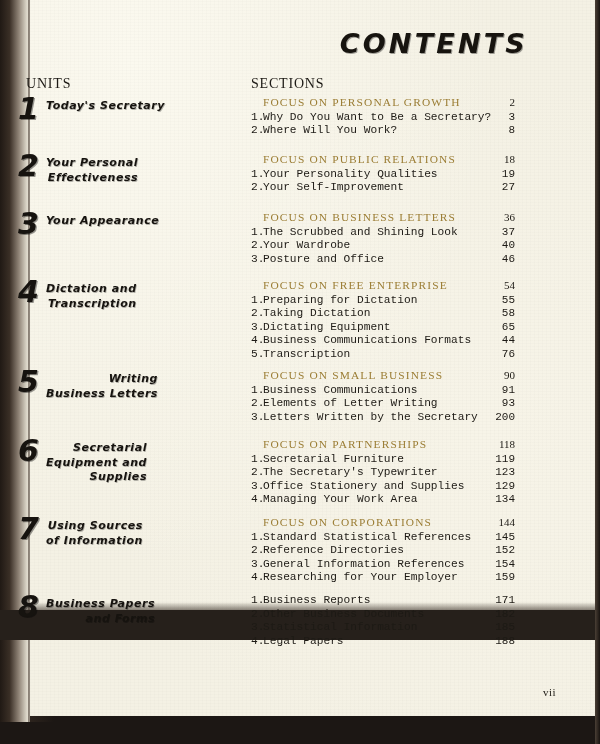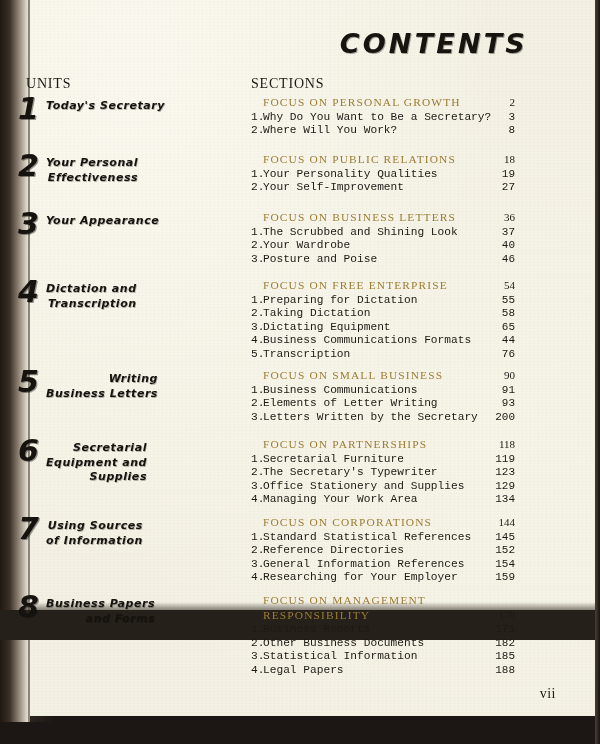--- a/index.html
+++ b/index.html
@@ -138,21 +138,21 @@
   }
   .item .num { display:inline-block; width:12px; }
   .item .pg {
     position:absolute; right:36px; top:0;
     font-size:11px;
   }
 
   .folio {
     position:absolute; right:44px; top:686px;
     font-family:"Liberation Serif", serif;
-    font-size:14px; color:#22201a; letter-spacing:.5px;
+    font-size:11px; color:#22201a; letter-spacing:.5px;
   }
 </style>
 </head>
 <body>
 
 <div id="photo">
   <div class="pink-edge"></div>
   <div class="gutter"></div>
   <div class="gutter-shadow"></div>
 
@@ -217,21 +217,21 @@
           <div class="items">
             <div class="item"><span class="num">1.</span><span>Your Personality Qualities</span><span class="pg">19</span></div>
             <div class="item"><span class="num">2.</span><span>Your Self-Improvement</span><span class="pg">27</span></div>
           </div>
         </div>
         <div class="section" style="top: 210px;">
           <div class="focus">FOCUS ON BUSINESS LETTERS<span class="pg">36</span></div>
           <div class="items">
             <div class="item"><span class="num">1.</span><span>The Scrubbed and Shining Look</span><span class="pg">37</span></div>
             <div class="item"><span class="num">2.</span><span>Your Wardrobe</span><span class="pg">40</span></div>
-            <div class="item"><span class="num">3.</span><span>Posture and Poise</span><span class="pg">46</span></div>
+            <div class="item"><span class="num">3.</span><span>Posture and Office</span><span class="pg">46</span></div>
           </div>
         </div>
         <div class="section" style="top: 278px;">
           <div class="focus">FOCUS ON FREE ENTERPRISE<span class="pg">54</span></div>
           <div class="items">
             <div class="item"><span class="num">1.</span><span>Preparing for Dictation</span><span class="pg">55</span></div>
             <div class="item"><span class="num">2.</span><span>Taking Dictation</span><span class="pg">58</span></div>
             <div class="item"><span class="num">3.</span><span>Dictating Equipment</span><span class="pg">65</span></div>
             <div class="item"><span class="num">4.</span><span>Business Communications Formats</span><span class="pg">44</span></div>
             <div class="item"><span class="num">5.</span><span>Transcription</span><span class="pg">76</span></div>
@@ -257,21 +257,20 @@
         <div class="section" style="top: 515px;">
           <div class="focus">FOCUS ON CORPORATIONS<span class="pg">144</span></div>
           <div class="items">
             <div class="item"><span class="num">1.</span><span>Standard Statistical References</span><span class="pg">145</span></div>
             <div class="item"><span class="num">2.</span><span>Reference Directories</span><span class="pg">152</span></div>
             <div class="item"><span class="num">3.</span><span>General Information References</span><span class="pg">154</span></div>
             <div class="item"><span class="num">4.</span><span>Researching for Your Employer</span><span class="pg">159</span></div>
           </div>
         </div>
         <div class="section" style="top: 593px;">
-          <div class="focus">FOCUS ON MANAGEMENT<br>RESPONSIBILITY<span class="pg2">170</span></div>
           <div class="items">
             <div class="item"><span class="num">1.</span><span>Business Reports</span><span class="pg">171</span></div>
             <div class="item"><span class="num">2.</span><span>Other Business Documents</span><span class="pg">182</span></div>
             <div class="item"><span class="num">3.</span><span>Statistical Information</span><span class="pg">185</span></div>
             <div class="item"><span class="num">4.</span><span>Legal Papers</span><span class="pg">188</span></div>
           </div>
         </div>
       </div>
 
     <div class="folio">vii</div>

